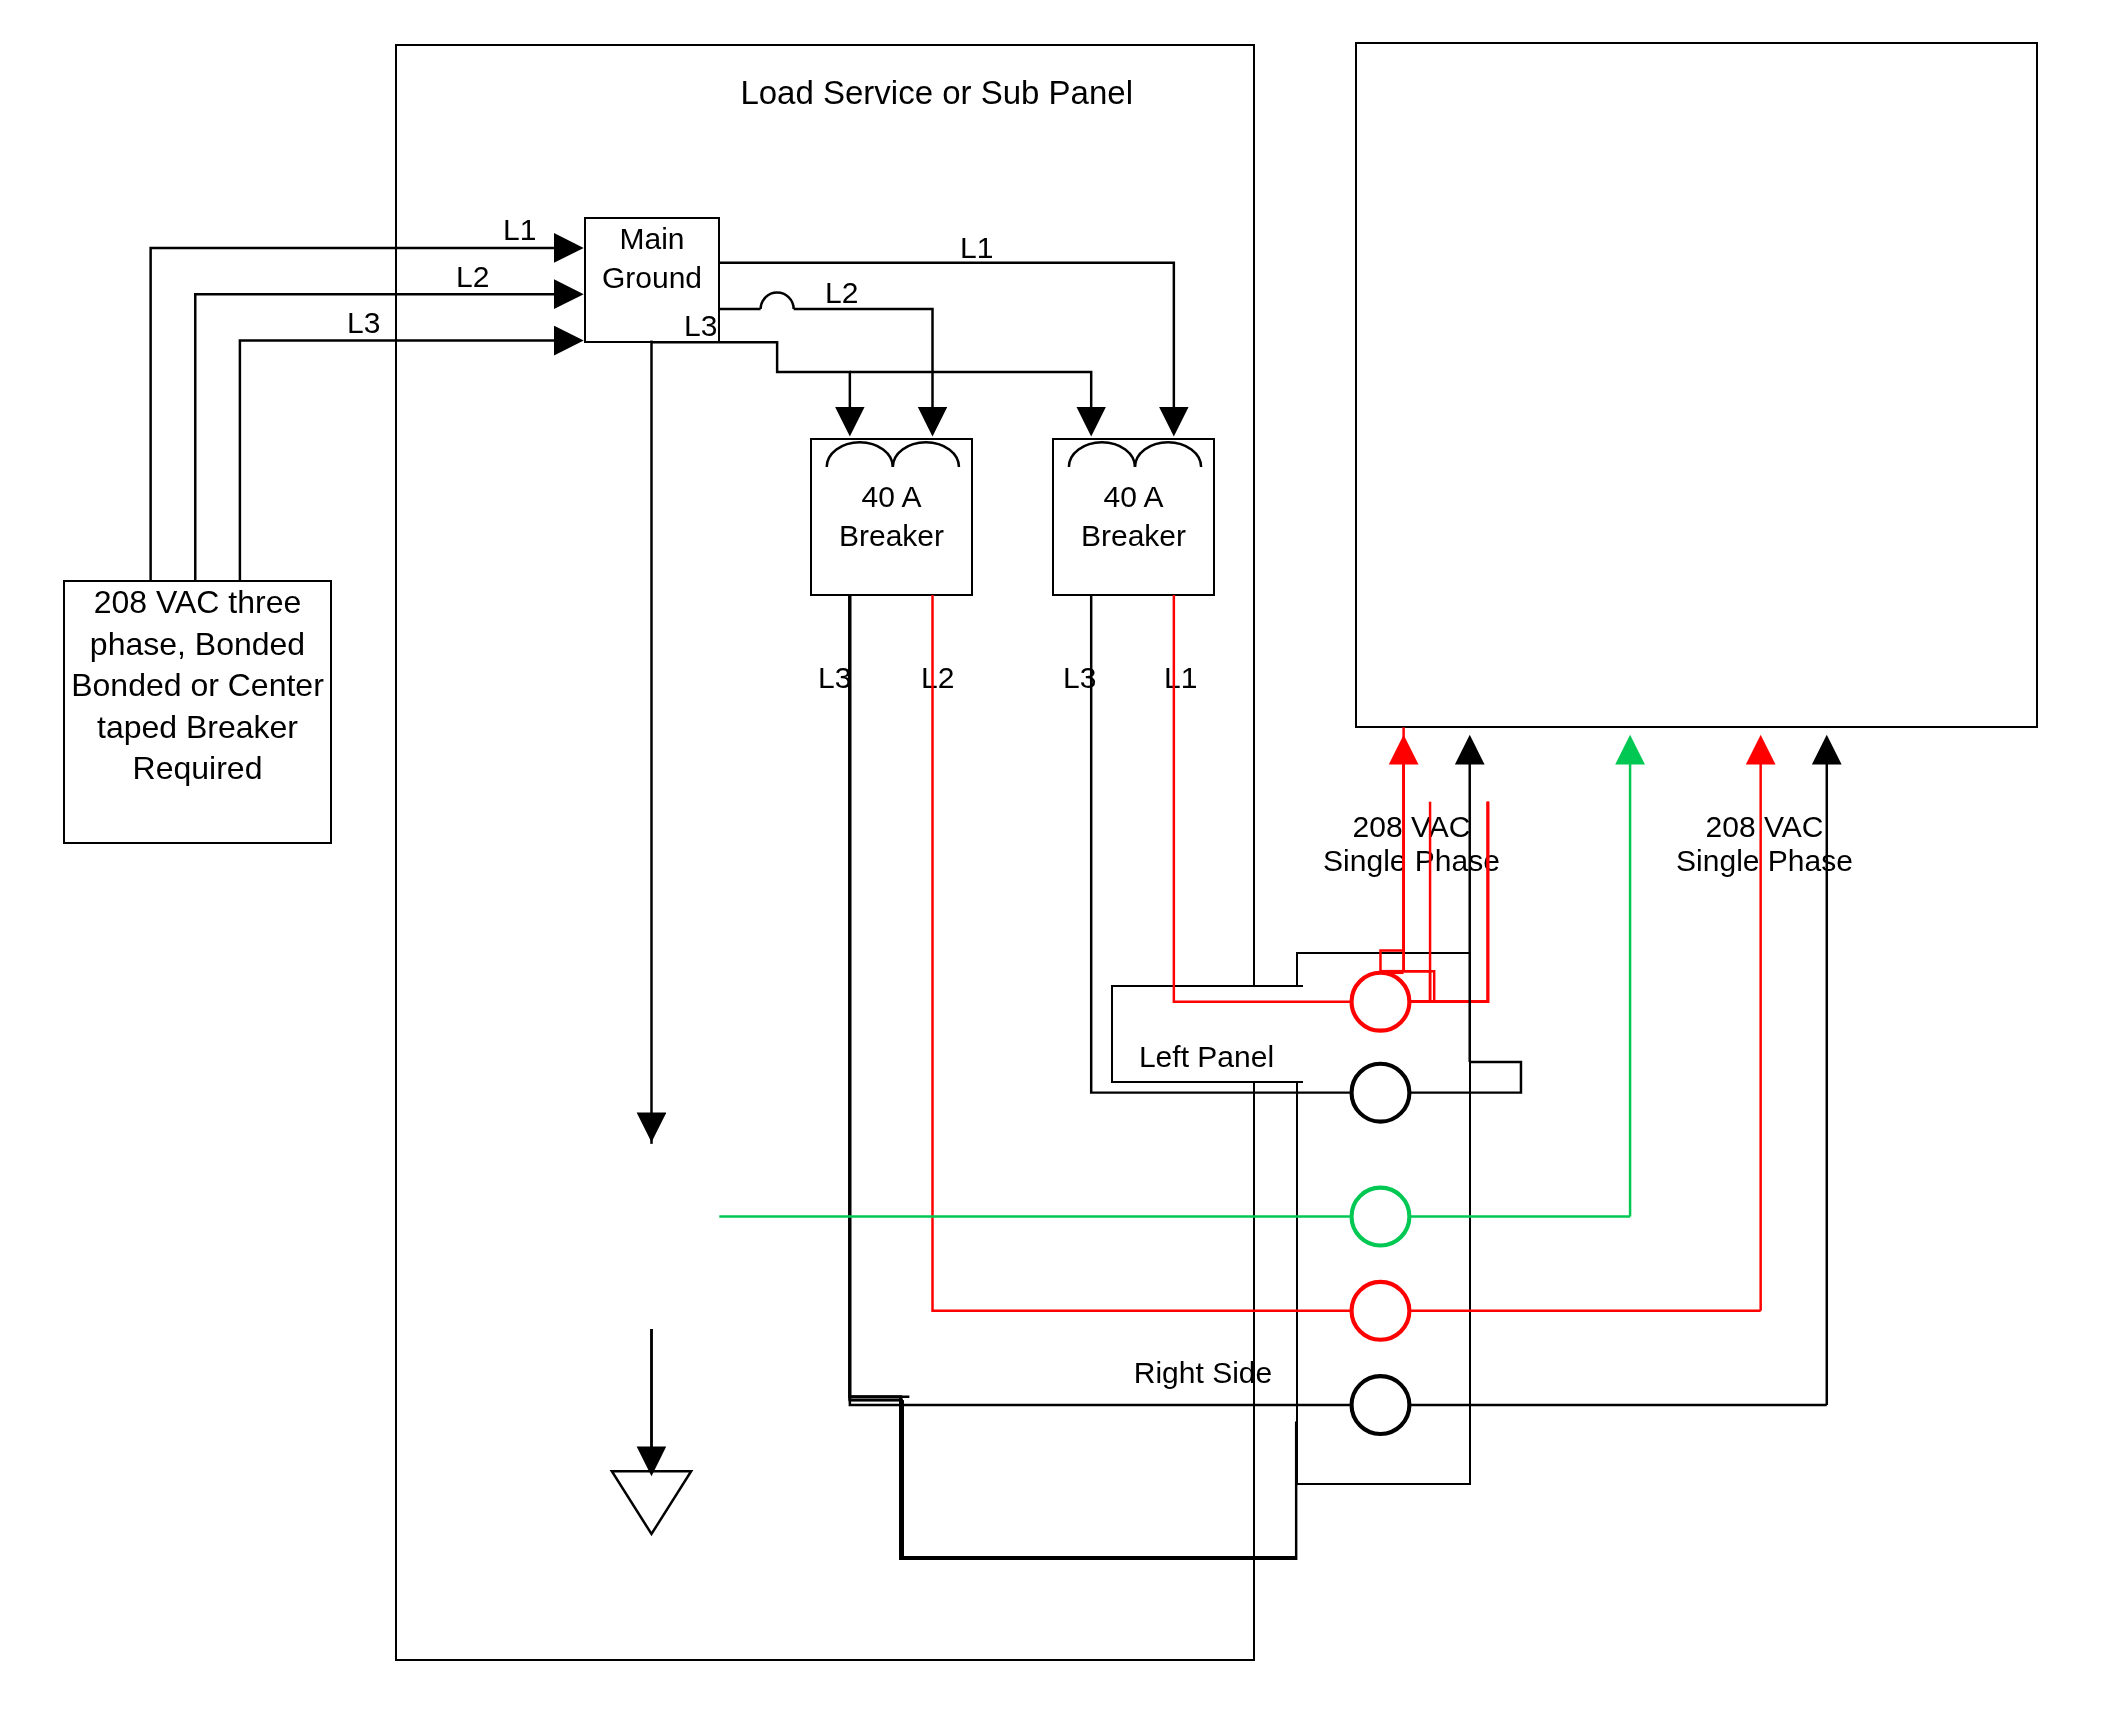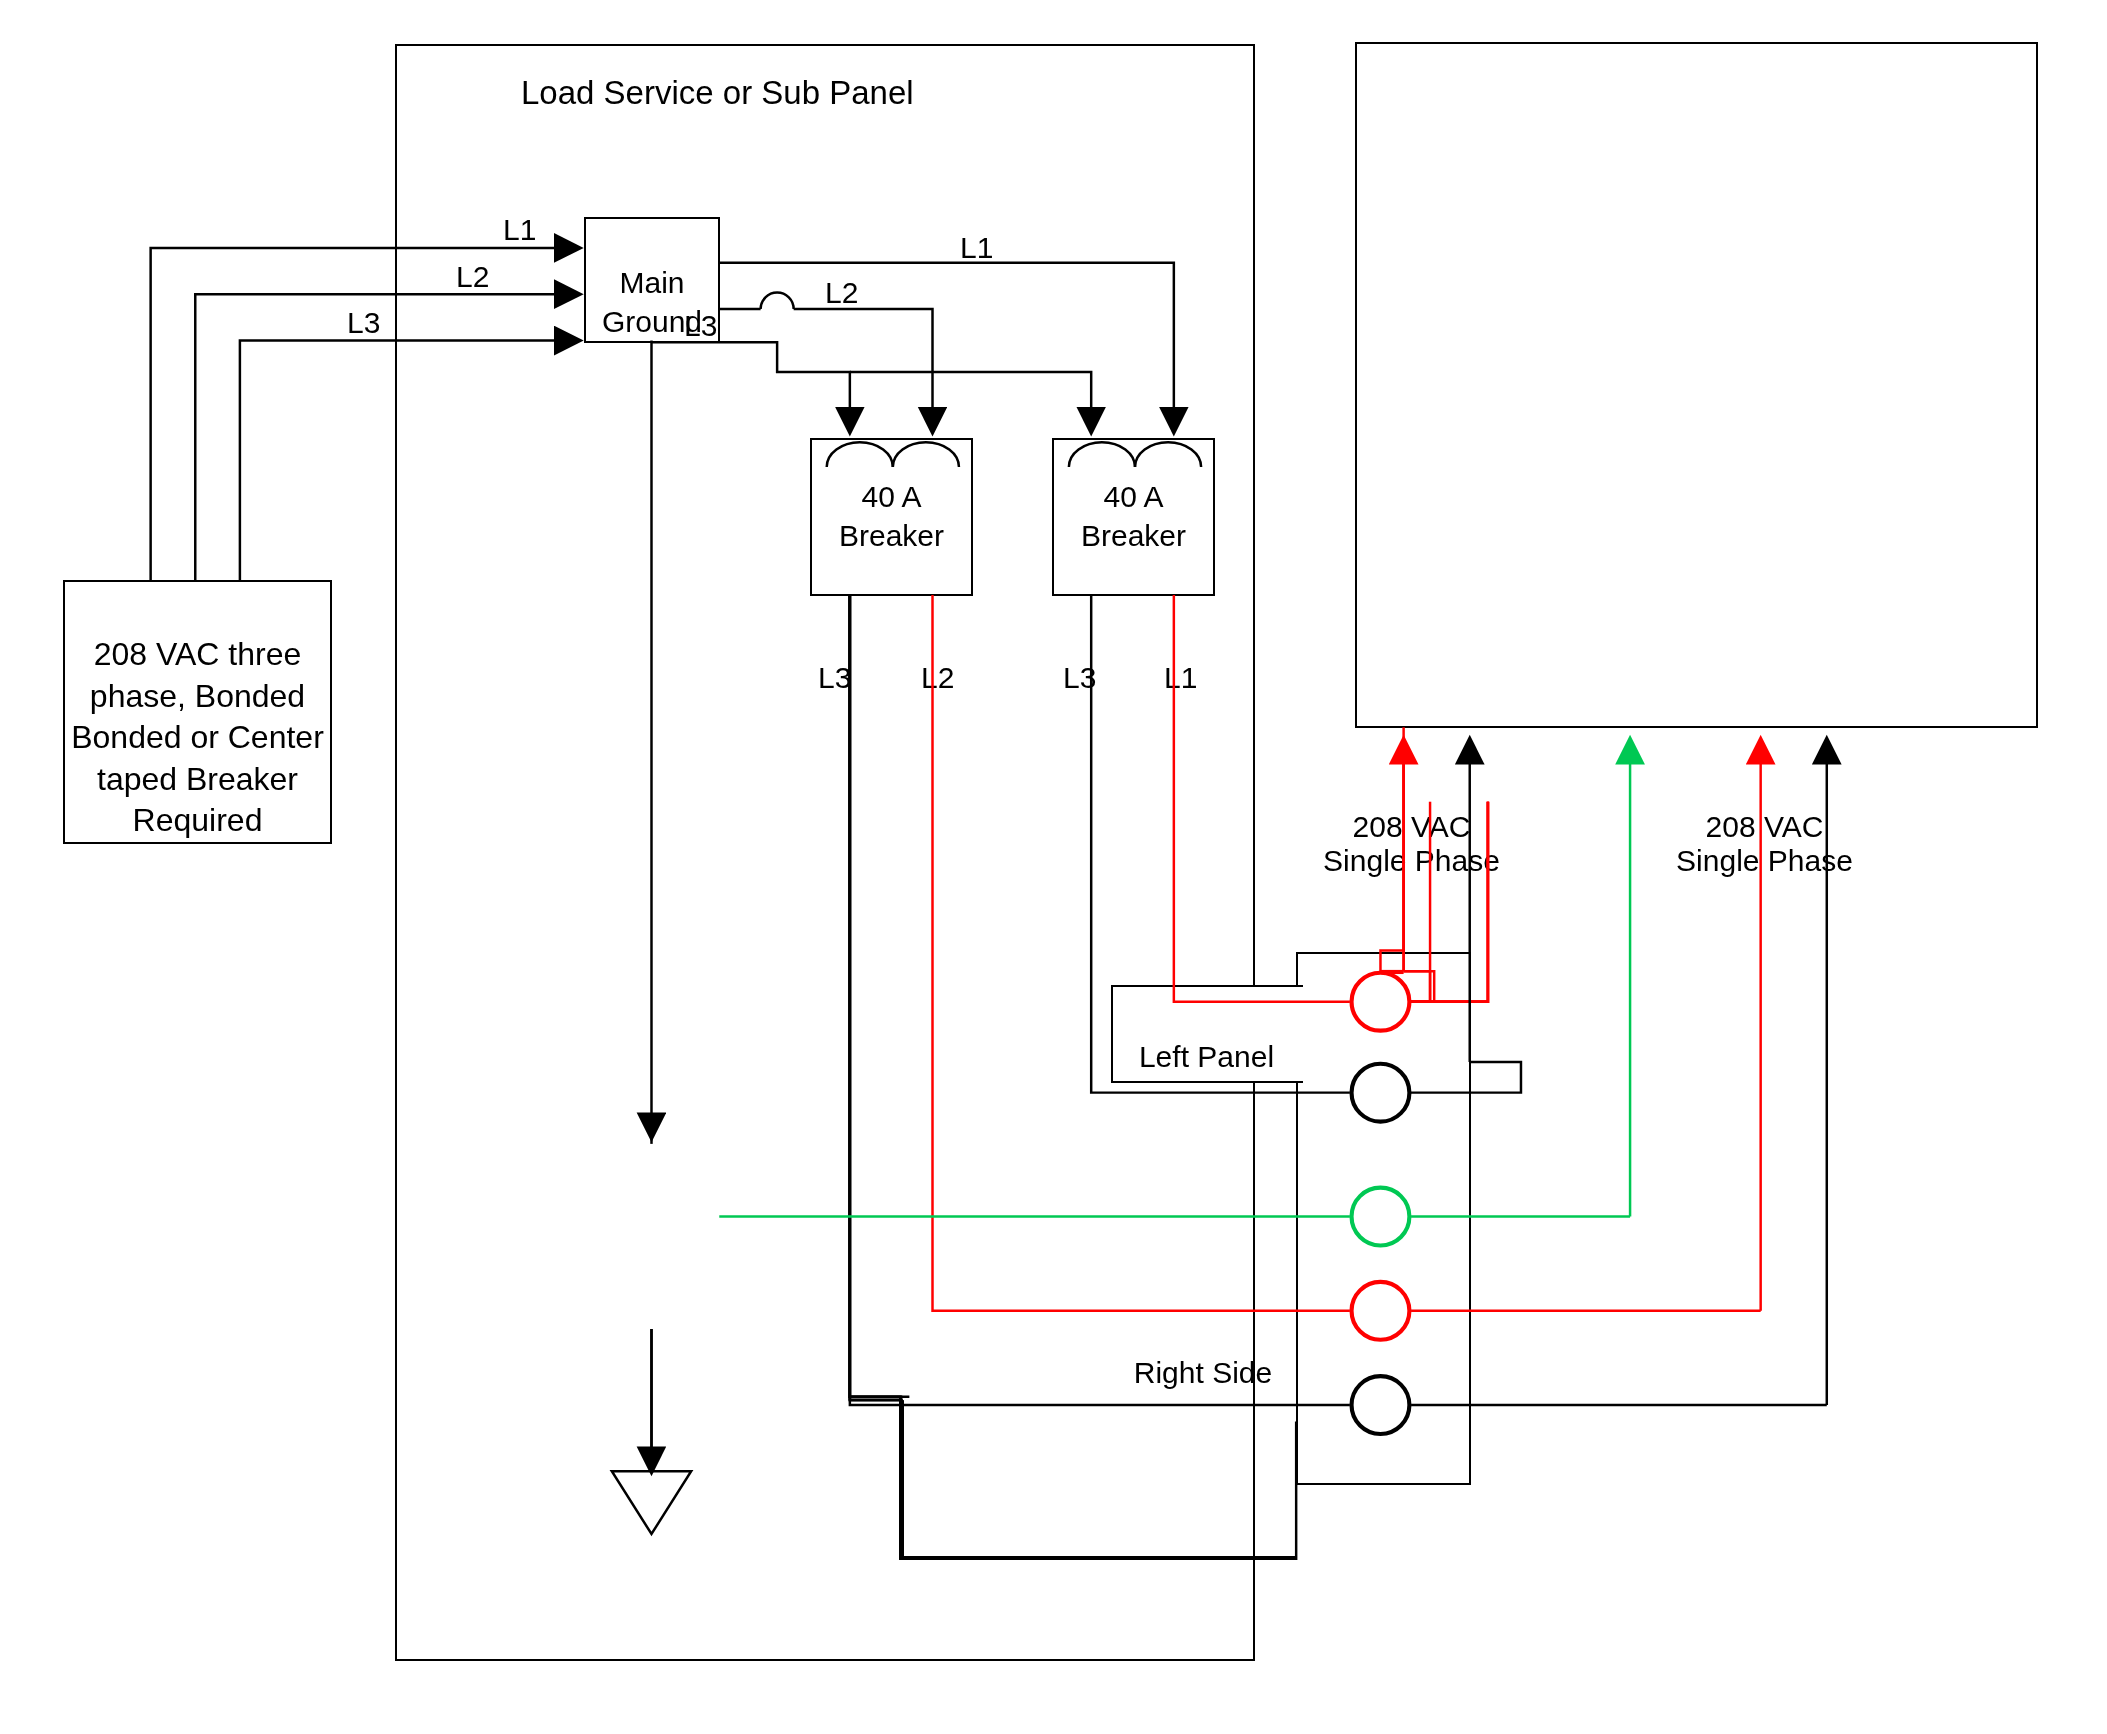--- a/index.html
+++ b/index.html
@@ -1,18 +1,18 @@
 <!DOCTYPE html>
 <html style="font-size:13.2px"><head>
 <meta charset="utf-8">
 <style>
   html,body{margin:0;padding:0;background:#fff;font-family:Arial,Helvetica,sans-serif}
   .stage{position:relative;width:2108px;height:1734px;background:#fff}
-  .box{position:absolute;border:2.5px solid #000;background:#fff;text-align:center;display:flex;align-items:flex-end;justify-content:center;line-height:1.3}
-  .lbl{position:absolute;font-size:30px;text-align:left}
+  .box{position:absolute;border:2.5px solid #000;background:#fff;text-align:center;display:flex;align-items:flex-start;justify-content:center;line-height:1.3}
+  .lbl{position:absolute;font-size:30px;text-align:right}
   .lbl-s{position:absolute;font-size:30px;text-align:center}
   svg{position:absolute;top:0;left:0}
   .wire{fill:none;stroke-width:3}
   .blk{stroke:#000}
   .red{stroke:#ff0000}
   .grn{stroke:#00c853}
   .circle{fill:none;stroke-width:5}
 </style>
 </head>
 <body>

